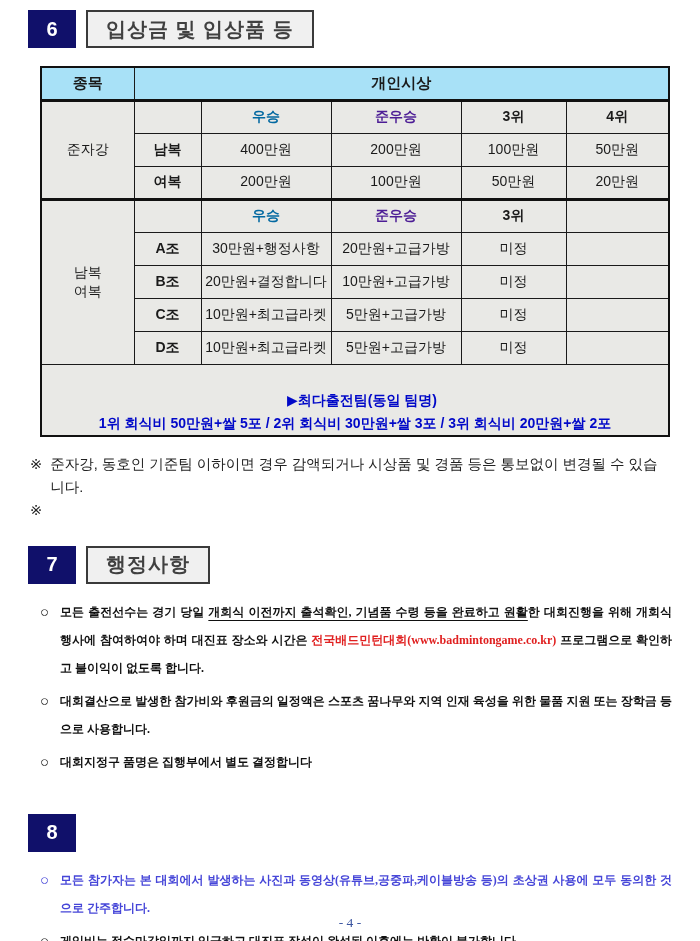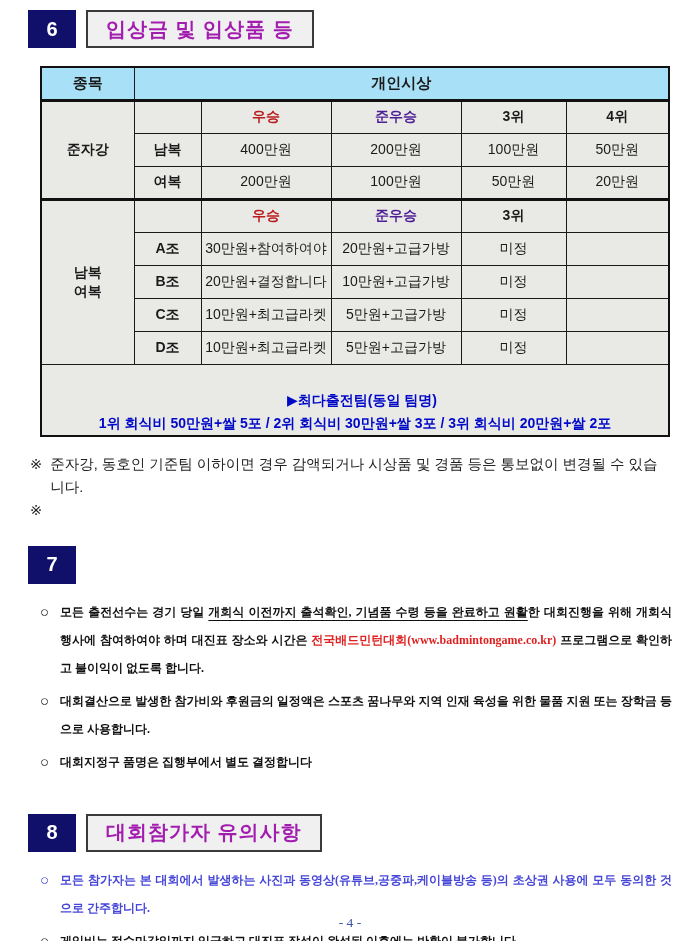--- a/index.html
+++ b/index.html
@@ -5,35 +5,35 @@
   * { margin:0; padding:0; box-sizing:border-box; }
   html,body { background:#fff; }
   body { width:700px; height:941px; font-family:"Liberation Sans","DejaVu Sans",sans-serif; color:#1a1a1a; }
   .page { position:relative; width:700px; height:941px; background:#fff; padding:10px 28px 0 28px; overflow:hidden; }
 
   
   .sec-header { display:flex; align-items:stretch; gap:10px; height:38px; }
   .sec-badge { width:48px; background:#10106a; color:#fff; font-weight:bold; font-size:20px;
                display:flex; align-items:center; justify-content:center; }
   .sec-title { border:2px solid #3a3a3a; background:#f0f0f0; padding:0 18px; font-weight:bold;
-               font-size:20px; letter-spacing:1px; display:flex; align-items:center; color:#a21caf; }
+               font-size:20px; letter-spacing:1px; display:flex; align-items:center; color:#404040; }
 
   
   table.prize { border-collapse:collapse; table-layout:fixed; width:628px; margin:18px 0 0 12px;
                 border:2px solid #111; }
   table.prize td { border:1px solid #1a1a1a; text-align:center; vertical-align:middle;
                    height:33px; font-size:14px; padding:0 2px; background:#e9e9e6; }
   tr.thead td { background:#a8e1f7; font-weight:bold; font-size:15px; border-bottom:3px solid #111; }
-  td.leftcol { background:#e2e2df; font-weight:bold; line-height:19px; }
+  td.leftcol { background:#e2e2df; font-weight:normal; line-height:19px; }
   td.labelcell { background:#f3f3e9; font-weight:bold; }
   td.rankcell { background:#f3f3e9; font-weight:bold; }
   td.emptycell { background:#e9e9e6; }
   td.emptyhead { background:#f3f3e9; }
   tr.sep td { border-top:3px solid #111; }
-  .r-red { color:#b91c1c; }
+  .r-red { color:#0369a1; }
   .r-blue { color:#4c1d95; }
   td.xcell { background-color:#fff;
     background-image:
       linear-gradient(to top right, transparent calc(50% - 1px), #222 calc(50% - 1px), #222 calc(50% + 1px), transparent calc(50% + 1px)),
       linear-gradient(to bottom right, transparent calc(50% - 1px), #222 calc(50% - 1px), #222 calc(50% + 1px), transparent calc(50% + 1px)); }
   td.tfoot { background:#f5f5ea; border-top:3px solid #111; height:auto; padding:6px 4px 8px 8px;
              text-align:left; color:#0008c8; font-size:14.5px; line-height:23px; font-weight:bold; }
   .tfoot-title { margin-left:14px;margin-top:24px; }
 
   
@@ -110,21 +110,21 @@
           <div>여복</div>
         </td>
         <td class="xcell"></td>
         <td class="rankcell r-red">우승</td>
         <td class="rankcell r-blue">준우승</td>
         <td class="rankcell">3위</td>
         <td class="emptyhead"></td>
       </tr>
       <tr>
         <td class="labelcell">A조</td>
-        <td>30만원+참여하여야</td>
+        <td>30만원+행정사항</td>
         <td>20만원+고급가방</td>
         <td>미정</td>
         <td class="emptycell"></td>
       </tr>
       <tr>
         <td class="labelcell">B조</td>
         <td>20만원+결정합니다</td>
         <td>10만원+고급가방</td>
         <td>미정</td>
         <td class="emptycell"></td>
@@ -158,40 +158,40 @@
       <span>※</span>
       <span>준자강, 동호인 기준팀 이하이면 경우 감액되거나 시상품 및 경품 등은 통보없이 변경될 수 있습니다.</span>
     </div>
     <div class="note">
       <span>※</span>
     </div>
   </div>
 
   <div class="sec-header sec7">
     <div class="sec-badge">7</div>
+    <div class="sec-title">행정사항</div>
   </div>
 
   <div class="bullets serif">
     <div class="bullet">
       <span class="marker">○</span>
       <p class="btext"><span>모든 출전선수는 경기 당일 </span><span class="u">개회식 이전까지 출석확인, 기념품 수령 등을 완료하고 원활</span><span>한 대회진행을 위해 개회식 행사에 참여하여야 하며 대진표 장소와 시간은 </span><span class="red-t">전국배드민턴대회(www.badmintongame.co.kr)</span><span> 프로그램으로 확인하고 불이익이 없도록 합니다.</span></p>
     </div>
     <div class="bullet">
       <span class="marker">○</span>
       <p class="btext">대회결산으로 발생한 참가비와 후원금의 일정액은 스포츠 꿈나무와 지역 인재 육성을 위한 물품 지원 또는 장학금 등으로 사용합니다.</p>
     </div>
     <div class="bullet">
       <span class="marker">○</span>
       <p class="btext">대회지정구 품명은 집행부에서 별도 결정합니다</p>
     </div>
   </div>
 
   <div class="sec-header sec8">
     <div class="sec-badge">8</div>
-    <div class="sec-title">대회참가자 유의사항</div>
   </div>
 
   <div class="bullets serif">
     <div class="bullet">
       <span class="marker blue-t">○</span>
       <p class="btext blue-t">모든 참가자는 본 대회에서 발생하는 사진과 동영상(유튜브,공중파,케이블방송 등)의 초상권 사용에 모두 동의한 것으로 간주합니다.</p>
     </div>
     <div class="bullet">
       <span class="marker">○</span>
       <p class="btext">게임비는 접수마감일까지 입금하고 대진표 작성이 완성된 이후에는 반환이 불가합니다.</p>

